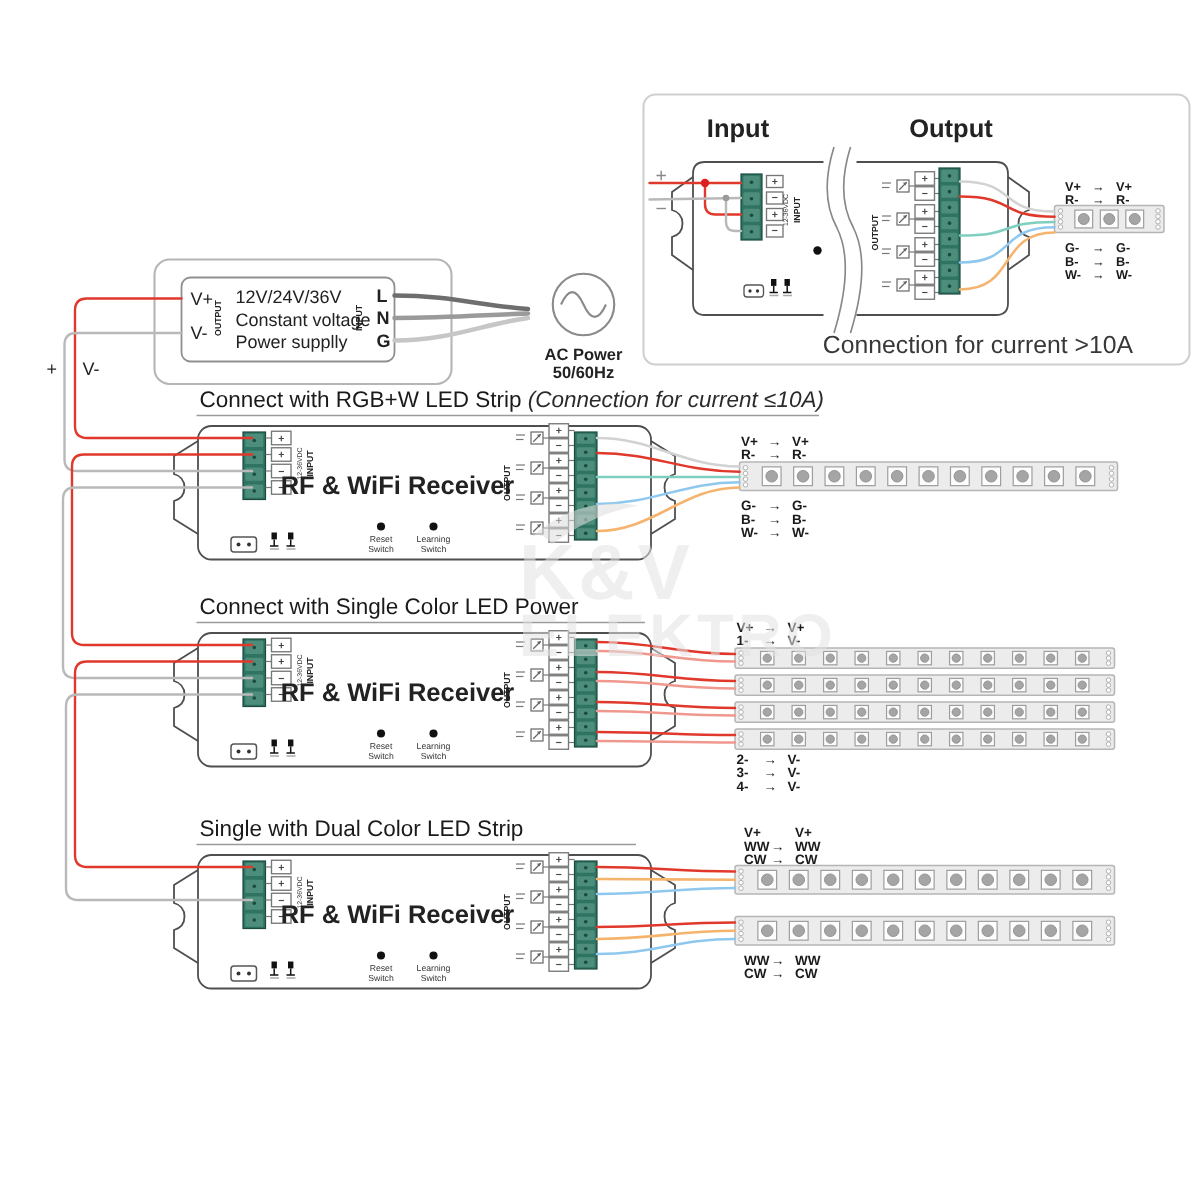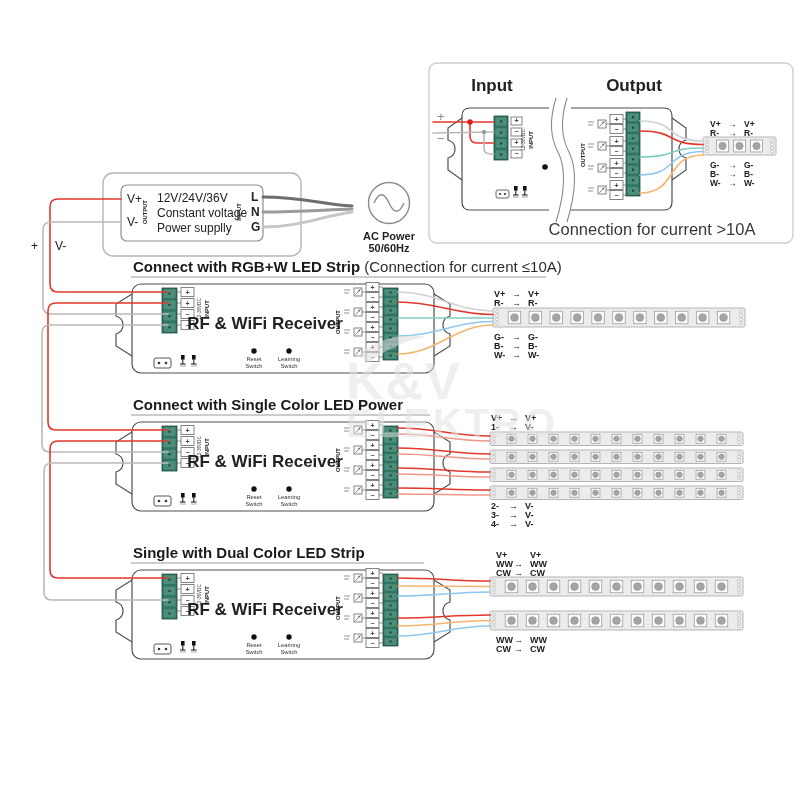--- a/index.html
+++ b/index.html
@@ -1,21 +1,21 @@
 <!DOCTYPE html>
 <html><head>
 <meta charset="utf-8">
 <style>
   html,body{margin:0;padding:0;background:#fff;}
   #canvas{position:relative;width:800px;height:800px;background:#fff;overflow:hidden;
           font-family:"Liberation Sans",sans-serif;}
   #gfx{position:absolute;left:0;top:0;}
   .heading{position:absolute;font-size:15px;color:#1a1a1a;white-space:nowrap;}
-  .heading .hb{font-weight:bold;}
-  .heading .hn{font-weight:400;color:#2b2b2b;}
+  .heading .hb{font-weight:normal;}
+  .heading .hn{font-weight:400;color:#2b2b2b;font-style:italic;}
   
   text{font-family:"Liberation Sans",sans-serif;fill:#222;}
   .h17{font-size:17px;font-weight:bold;}
   .cap{font-size:16.5px;fill:#383838;}
   .sign{font-size:13px;fill:#8a8a8a;}
   .t45{font-size:4.6px;fill:#333;}
   .t6b{font-size:5.8px;font-weight:bold;fill:#222;}
   .t7b{font-size:7px;font-weight:bold;fill:#444;}
   .t58{font-size:5.8px;fill:#333;}
   .t9{font-size:9px;font-weight:bold;fill:#1a1a1a;}

